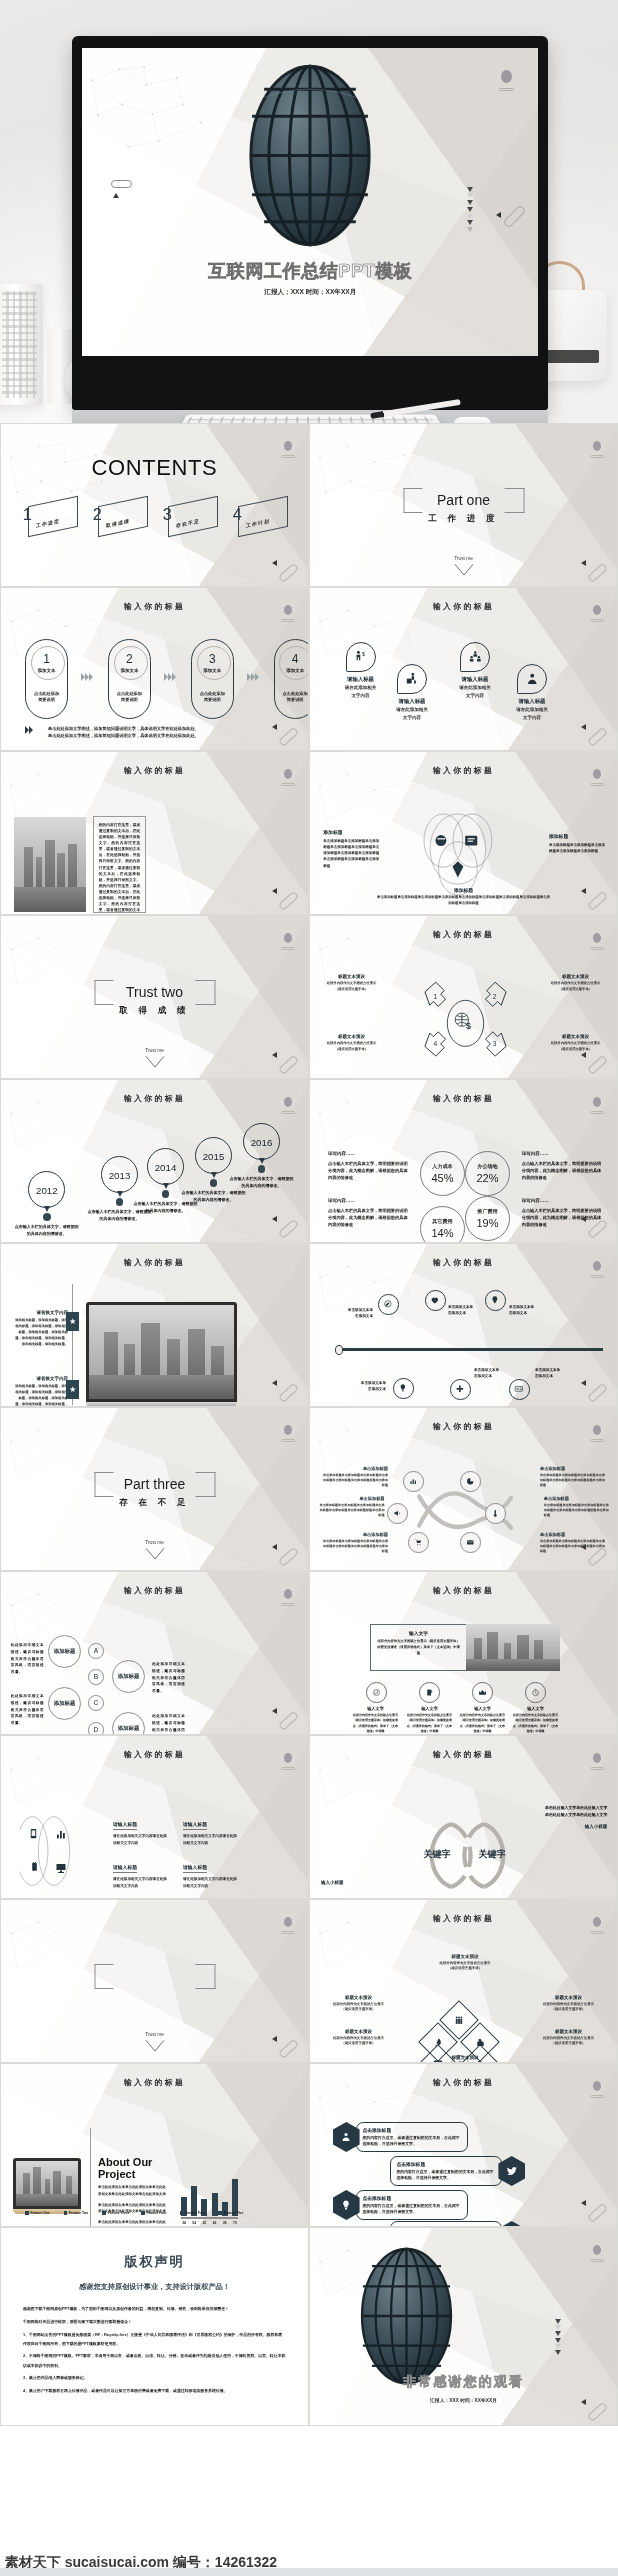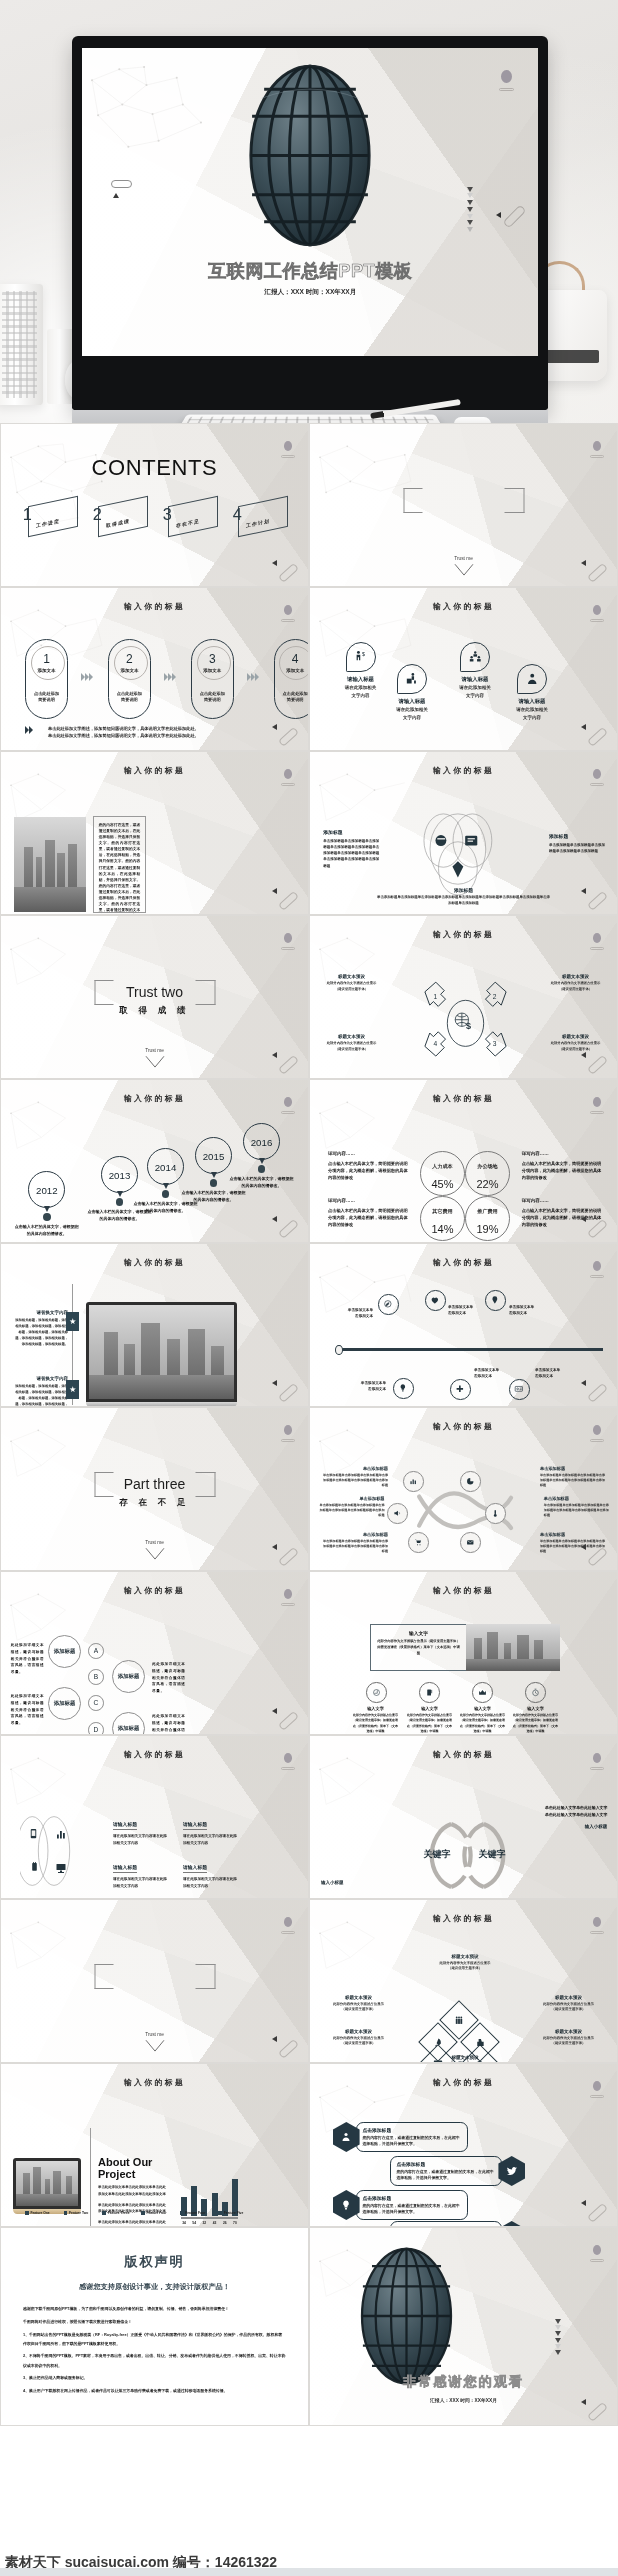--- a/index.html
+++ b/index.html
@@ -136,21 +136,21 @@
   .balloon .bub{width:37px;height:37px;border:1.2px solid #2b3a44;border-radius:50%;margin:0 auto;position:relative;}
   .balloon .bub:after{content:"";position:absolute;left:50%;bottom:-5.4px;transform:translateX(-50%);
     width:0;height:0;border-left:3px solid transparent;border-right:3px solid transparent;border-top:6.6px solid #2b3a44;}
   .balloon .yr{line-height:37px;font-size:9.7px;color:#16242c;}
   .balloon .dot{width:7.8px;height:7.8px;background:#35474f;border-radius:50%;margin:5.4px auto 3px;}
   .balloon .tx{font-size:4px;line-height:1.6;color:#111;font-weight:700;}
 
   
   .pct{position:absolute;width:45px;height:45px;border:0.6px solid #7b7b7b;border-radius:50%;text-align:center;}
   .pct .k{font-size:5.1px;color:#1d1d1d;margin-top:11px;font-weight:700;}
-  .pct .v{font-size:11px;color:#1d1d1d;margin-top:8px;}
+  .pct .v{font-size:11px;color:#1d1d1d;margin-top:2px;}
   .sidetxt{position:absolute;width:82px;}
   .sidetxt .h{font-size:4.5px;font-weight:700;color:#111;}
   .sidetxt .p{font-size:4.2px;line-height:1.7;color:#111;margin-top:4.2px;font-weight:700;}
 
   
   .laptop{position:absolute;}
   .laptop .scr{border:3px solid #2e2e2e;border-radius:3px 3px 0 0;overflow:hidden;background:#9a9a9a;position:relative;}
   .laptop .base{height:4.8px;background:linear-gradient(180deg,#d9d9d9,#a9a9a9);border-radius:0 0 4.2px 4.2px;}
   .star-badge{width:13.3px;height:19.3px;background:#2d4551;display:flex;align-items:center;justify-content:center;color:#fff;font-size:7.8px;}
 
@@ -362,20 +362,24 @@
               <circle cx="100" cy="38" r="1.4"></circle>
               <circle cx="60" cy="70" r="1.4"></circle>
               <circle cx="20" cy="88" r="1.4"></circle>
               <circle cx="150" cy="26" r="1.4"></circle>
             </g>
           </svg>
         <div class="part-brk">
             <i class="l"></i>
             <i class="r"></i>
           </div>
+        <div class="part-wrap">
+          <div class="part-en">Part one</div>
+          <div class="part-cn">工 作 进 度</div>
+        </div>
         <div class="trustme">Trust me</div>
         <svg class="chev-down" viewBox="0 0 34 22">
             <path d="M2 2 L17 20 L32 2" stroke="#3a3a3a" stroke-width="1.2" fill="none"></path>
           </svg>
         <div class="corner-dot"></div>
         <div class="corner-bar"></div>
         <div class="corner-tri"></div>
         <div class="corner-pill"></div>
       </div>
     </div>
@@ -788,21 +792,21 @@
         <div class="s-title">输入你的标题</div>
 
         <div class="pct" style="left:110px;top:71px">
           <div class="k">人力成本</div>
           <div class="v">45%</div>
         </div>
         <div class="pct" style="left:155px;top:71px">
           <div class="k">办公场地</div>
           <div class="v">22%</div>
         </div>
-        <div class="pct" style="left:110px;top:116px">
+        <div class="pct" style="left:110px;top:126px">
           <div class="k">其它费用</div>
           <div class="v">14%</div>
         </div>
         <div class="pct" style="left:155px;top:116px">
           <div class="k">推广费用</div>
           <div class="v">19%</div>
         </div>
 
         <div class="sidetxt" style="left:18px;top:71px">
           <div class="h">详写内容……</div>

